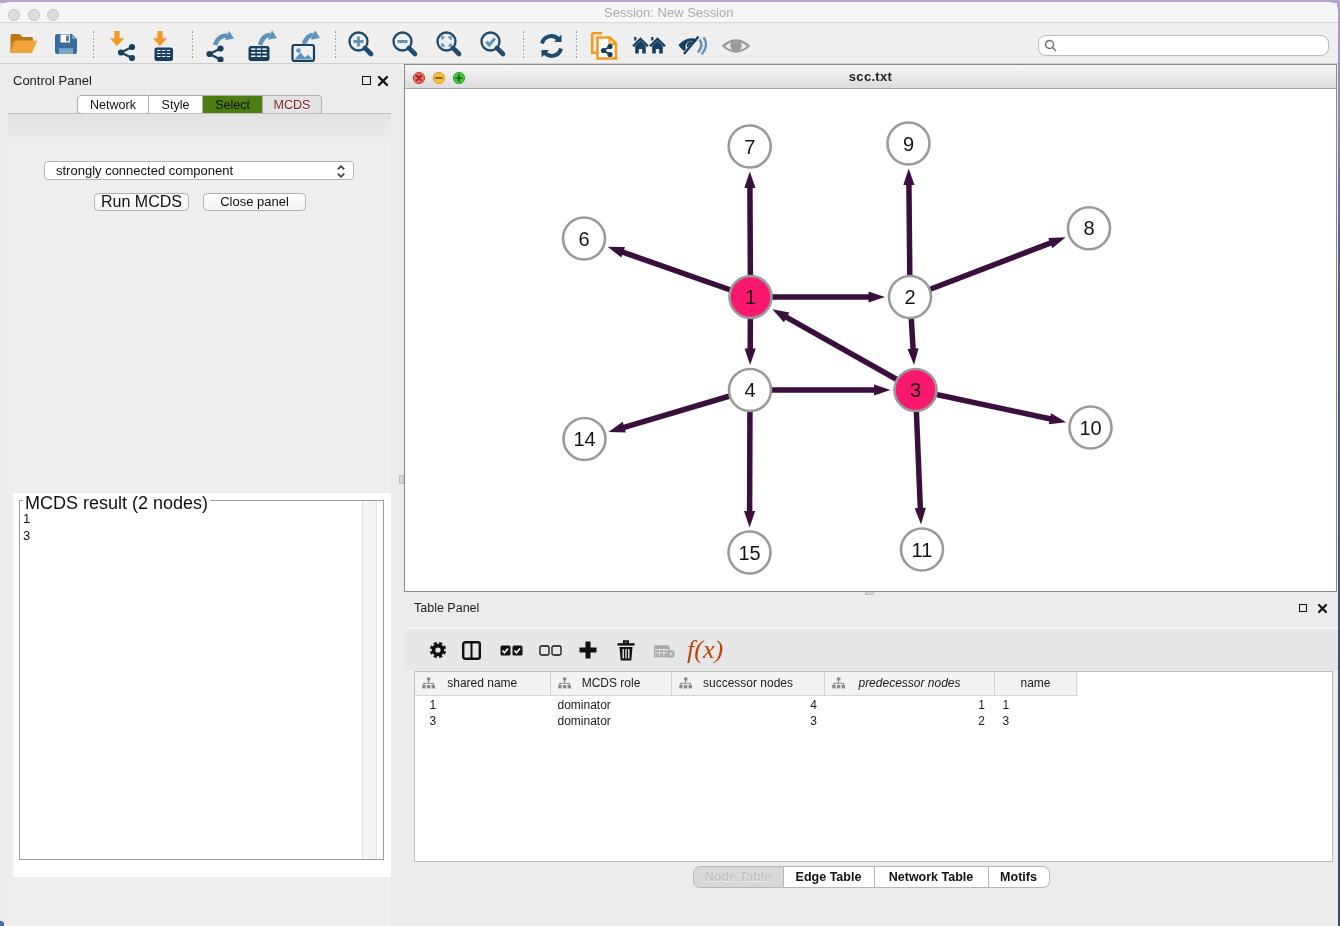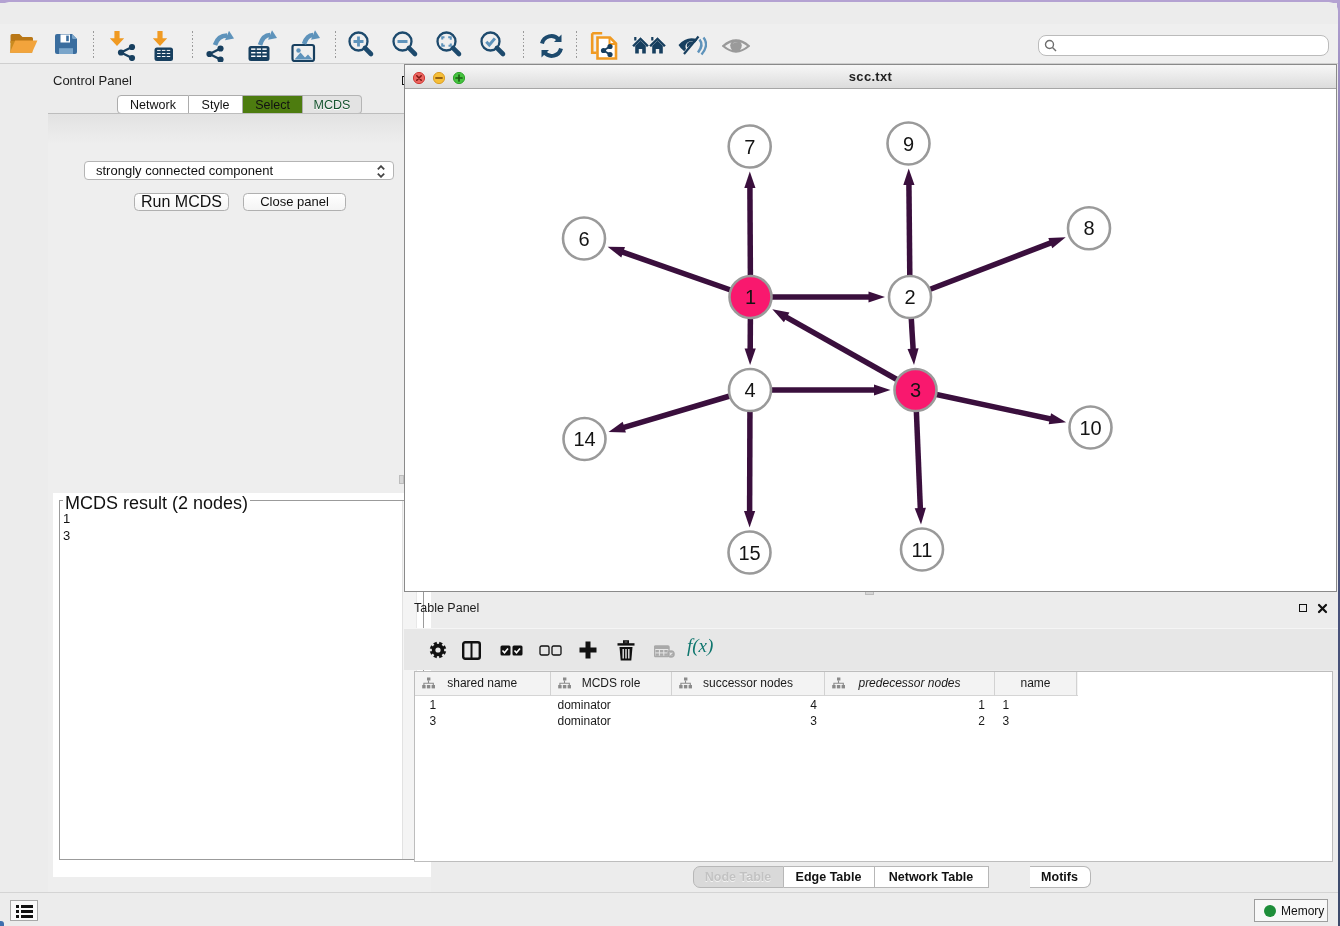--- a/index.html
+++ b/index.html
@@ -9,20 +9,26 @@
   svg { display:block; }
 </style>
 </head>
 <body>
 
 <div class="abs" style="left:0;top:0;width:1340px;height:3px;background:#b4a2d2;"></div>
 <div class="abs" style="left:1337px;top:0;width:3px;height:926px;background:linear-gradient(#b4a2d2 0,#9a8cc0 80px,#54598a 300px,#3d4a6b 926px);"></div>
 
 <div class="abs" style="left:0;top:2px;width:1337.5px;height:924px;background:#ececec;border-radius:9px 9px 0 0;overflow:hidden;">
 
+  <div class="abs" style="left:0;top:0;width:100%;height:21px;background:#f6f6f6;border-bottom:1px solid #d9d9d9;">
+    <div class="abs" style="left:8px;top:7px;width:12px;height:12px;border-radius:50%;background:#dcdcdc;border:1px solid #c3c3c3;"></div>
+    <div class="abs" style="left:27.5px;top:7px;width:12px;height:12px;border-radius:50%;background:#dcdcdc;border:1px solid #c3c3c3;"></div>
+    <div class="abs" style="left:47px;top:7px;width:12px;height:12px;border-radius:50%;background:#dcdcdc;border:1px solid #c3c3c3;"></div>
+    <div class="abs" style="left:0;top:0;width:100%;height:21px;line-height:21px;text-align:center;font-size:13px;color:#ababab;">Session: New Session</div>
+  </div>
 
   <div class="abs" id="toolbar" style="left:0;top:22px;width:100%;height:40px;background:#efefef;border-bottom:1px solid #cfcfcf;">
 <svg class="abs" style="left:9px;top:7px;" width="29" height="24" viewBox="0 0 29 24">
         <path d="M1.5,12 V4.5 a1.5,1.5 0 0 1 1.5,-1.5 h7.5 l3,3 h9 a1.5,1.5 0 0 1 1.5,1.5 V12 Z" fill="#b97716"></path>
         <path d="M1.2,21.8 L1.5,10 h22 l-0.3,11.8 Z" fill="#c98a1f"></path>
         <path d="M0.8,21.8 L6.2,9.5 H28.4 L23,21.8 Z" fill="#f2a43c"></path>
       </svg>
 <svg class="abs" style="left:53px;top:8px;" width="26" height="24" viewBox="0 0 26 24">
         <path d="M2,4 a2,2 0 0 1 2,-2 H19 l5,5 V20 a2,2 0 0 1 -2,2 H4 a2,2 0 0 1 -2,-2 Z" fill="#3a6d9e"></path>
         <path d="M19,2 l5,5 h-3.5 a1.5,1.5 0 0 1 -1.5,-1.5 Z" fill="#7aa5ca"></path>
@@ -142,33 +148,33 @@
         <circle cx="14" cy="8.6" r="5.8" fill="#9a9a9a"></circle>
         <path d="M10.5,7.2 a4.5,3.2 0 0 1 6,-1.8 a5.8,5.8 0 0 0 -6,1.8 Z" fill="#cccccc"></path>
       </svg>
 <div class="abs" style="left:1038px;top:11px;width:291px;height:21px;background:#fff;border:1px solid #bbb;border-radius:8px;"></div>
 <svg class="abs" style="left:1044px;top:15px;" width="14" height="14" viewBox="0 0 14 14">
         <circle cx="5.5" cy="5.5" r="4" fill="none" stroke="#6e6e6e" stroke-width="1.4"></circle>
         <path d="M8.5,8.5 L12,12" stroke="#6e6e6e" stroke-width="1.4"></path>
       </svg>
   </div>
 
-  <div class="abs" style="left:0;top:61px;width:392px;height:798px;margin-left:40px;">
+  <div class="abs" style="left:0;top:61px;width:392px;height:798px;">
     <div class="abs" style="left:13px;top:10px;font-size:13px;color:#1c1c1c;">Control Panel</div>
 
     <div class="abs" style="left:362px;top:13px;width:9px;height:9px;border:1.5px solid #111;"></div>
     <svg class="abs" style="left:377px;top:12px;" width="12" height="12" viewBox="0 0 12 12">
         <path d="M2,2 L10,10 M10,2 L2,10" stroke="#111" stroke-width="2.4" stroke-linecap="round"></path>
       </svg>
 
     <div class="abs" style="left:77px;top:32px;height:19px;font-size:12.5px;">
       <div class="abs" style="left:0;top:0;width:72px;height:19px;background:#fff;border:1px solid #acacac;border-radius:4px 0 0 4px;text-align:center;line-height:18px;color:#111;">Network</div>
       <div class="abs" style="left:72px;top:0;width:54px;height:19px;background:#fff;border:1px solid #acacac;border-left:none;text-align:center;line-height:18px;color:#111;">Style</div>
       <div class="abs" style="left:126px;top:0;width:60px;height:19px;background:#4d7c0f;border:1px solid #acacac;border-left:none;text-align:center;line-height:18px;color:#111;">Select</div>
-      <div class="abs" style="left:186px;top:0;width:59px;height:19px;background:#e3e3e3;border:1px solid #b5b5b5;border-left:none;border-radius:0 4px 4px 0;text-align:center;line-height:18px;color:#14532d;text-shadow:0 1px 0 #fff;">MCDS</div>
+      <div class="abs" style="left:186px;top:0;width:59px;height:19px;background:#e3e3e3;border:1px solid #b5b5b5;border-left:none;border-radius:0 4px 4px 0;text-align:center;line-height:18px;color:#7f1d1d;text-shadow:0 1px 0 #fff;">MCDS</div>
     </div>
 
     <div class="abs" style="left:8px;top:50px;width:383px;height:829px;background:linear-gradient(#e2e2e2 0,#e7e7e7 12px,#eeeeee 30px,#eeeeee 100%);border-top:1px solid #bdbdbd;"></div>
 
 
     <div class="abs" style="left:44px;top:98px;width:310px;height:19px;background:#fff;border:1px solid #b4b4b4;border-radius:4px;font-size:13px;color:#111;line-height:17px;padding-left:11px;">strongly connected component
       <svg class="abs" style="right:7px;top:3px;" width="10" height="13" viewBox="0 0 10 13">
           <path d="M1.8,4.4 L5,1.2 L8.2,4.4 M1.8,8.6 L5,11.8 L8.2,8.6" stroke="#444" stroke-width="1.8" fill="none"></path>
         </svg>
     </div>
@@ -307,21 +313,21 @@
           <rect x="0.5" y="1" width="14.5" height="3" fill="#a9a9a9"></rect>
           <rect x="1.5" y="5.0" width="3.4" height="2.4" fill="#a9a9a9"></rect>
           <rect x="1.5" y="8.4" width="3.4" height="2.4" fill="#a9a9a9"></rect>
           <rect x="5.9" y="5.0" width="3.4" height="2.4" fill="#a9a9a9"></rect>
           <rect x="5.9" y="8.4" width="3.4" height="2.4" fill="#a9a9a9"></rect>
           <rect x="10.3" y="5.0" width="3.4" height="2.4" fill="#a9a9a9"></rect>
           <rect x="10.3" y="8.4" width="3.4" height="2.4" fill="#a9a9a9"></rect>
           <circle cx="17" cy="9" r="3.8" fill="#a9a9a9"></circle>
           <path d="M15.6,7.6 l2.8,2.8 m0,-2.8 l-2.8,2.8" stroke="#e7e7e7" stroke-width="1.1"></path>
         </svg>
-<div class="abs" style="left:283px;top:6px;font-family:'Liberation Serif',serif;font-style:italic;font-size:19px;color:#0f766e;"><i>f</i>(<i>x</i>)</div>
+<div class="abs" style="left:283px;top:6px;font-family:'Liberation Serif',serif;font-style:italic;font-size:26px;color:#c2410c;"><i>f</i>(<i>x</i>)</div>
     </div>
 
     <div class="abs" style="left:9.5px;top:74px;width:919px;height:191px;background:#fff;border:1px solid #bdbdbd;">
       <div id="thead" class="abs" style="left:0;top:0;width:663px;height:24px;background:#f3f3f3;border-bottom:1px solid #d5d5d5;font-size:12px;color:#1a1a1a;">
 <div class="abs" style="left:0px;top:0;width:136.5px;height:24px;border-right:1px solid #d2d2d2;text-align:center;line-height:23px;"><span style="position:absolute;left:7px;top:5px;">
               <svg width="13" height="12" viewBox="0 0 13 12" style="vertical-align:-1px;">
                 <g fill="#8a8a8a">
                   <rect x="5" y="0.5" width="3.4" height="3"></rect>
                   <path d="M6.5,3.5 v2.5 M1.9,8.5 v-2.3 h9.4 v2.3" stroke="#8a8a8a" stroke-width="1.1" fill="none"></path>
                   <rect x="0.2" y="8" width="3.4" height="3.4"></rect>
@@ -376,37 +382,19 @@
 <div class="abs" style="left:257.5px;top:18px;width:145px;text-align:right;">3</div>
 <div class="abs" style="left:410.5px;top:18px;width:160px;text-align:right;">2</div>
 <div class="abs" style="left:588px;top:18px;">3</div>
       </div>
     </div>
 
     <div class="abs" style="left:288.5px;top:269px;height:22px;font-size:12.5px;font-weight:700;">
       <div class="abs" style="left:0;top:0;width:91px;height:22px;background:#d9d9d9;border:1px solid #b7b7b7;border-radius:7px 0 0 7px;text-align:center;line-height:21px;color:#c2c2c2;text-shadow:0 1px 0 #f4f4f4;">Node Table</div>
       <div class="abs" style="left:91px;top:0;width:91px;height:22px;background:#fff;border:1px solid #b7b7b7;border-left:none;text-align:center;line-height:21px;color:#111;">Edge Table</div>
       <div class="abs" style="left:182px;top:0;width:114px;height:22px;background:#fff;border:1px solid #b7b7b7;border-left:none;text-align:center;line-height:21px;color:#111;">Network Table</div>
-      <div class="abs" style="left:296px;top:0;width:61px;height:22px;background:#fff;border:1px solid #b7b7b7;border-left:none;border-radius:0 7px 7px 0;text-align:center;line-height:21px;color:#111;margin-left:41px;">Motifs</div>
+      <div class="abs" style="left:296px;top:0;width:61px;height:22px;background:#fff;border:1px solid #b7b7b7;border-left:none;border-radius:0 7px 7px 0;text-align:center;line-height:21px;color:#111;">Motifs</div>
     </div>
   </div>
 
-  <div class="abs" style="left:0;top:890px;width:1337.5px;height:34px;background:#ececec;border-top:1px solid #d4d4d4;">
-    <div class="abs" style="left:10px;top:7px;width:28px;height:21px;background:#fafafa;border:1px solid #a8a8a8;">
-      <svg class="abs" style="left:5px;top:3.5px;" width="17" height="13" viewBox="0 0 17 13">
-        <g fill="#111">
-            <rect x="0" y="0" width="3" height="3"></rect>
-            <rect x="0" y="5" width="3" height="3"></rect>
-            <rect x="0" y="10" width="3" height="3"></rect>
-        <rect x="5" y="0" width="12" height="3"></rect>
-            <rect x="5" y="5" width="12" height="3"></rect>
-            <rect x="5" y="10" width="12" height="3"></rect>
-          </g>
-      </svg>
-    </div>
-    <div class="abs" style="left:1254px;top:6px;width:74px;height:23px;background:#f8f8f8;border:1px solid #9e9e9e;font-size:12px;color:#111;">
-      <div class="abs" style="left:9px;top:5px;width:12px;height:12px;border-radius:50%;background:#1e8e3a;"></div>
-      <div class="abs" style="left:26px;top:4px;">Memory</div>
-    </div>
-  </div>
 
 </div>
 <div class="abs" style="left:0;top:921px;width:4px;height:5px;background:#3f6fae;border-radius:0 3px 0 0;"></div>
 
 </body></html>

